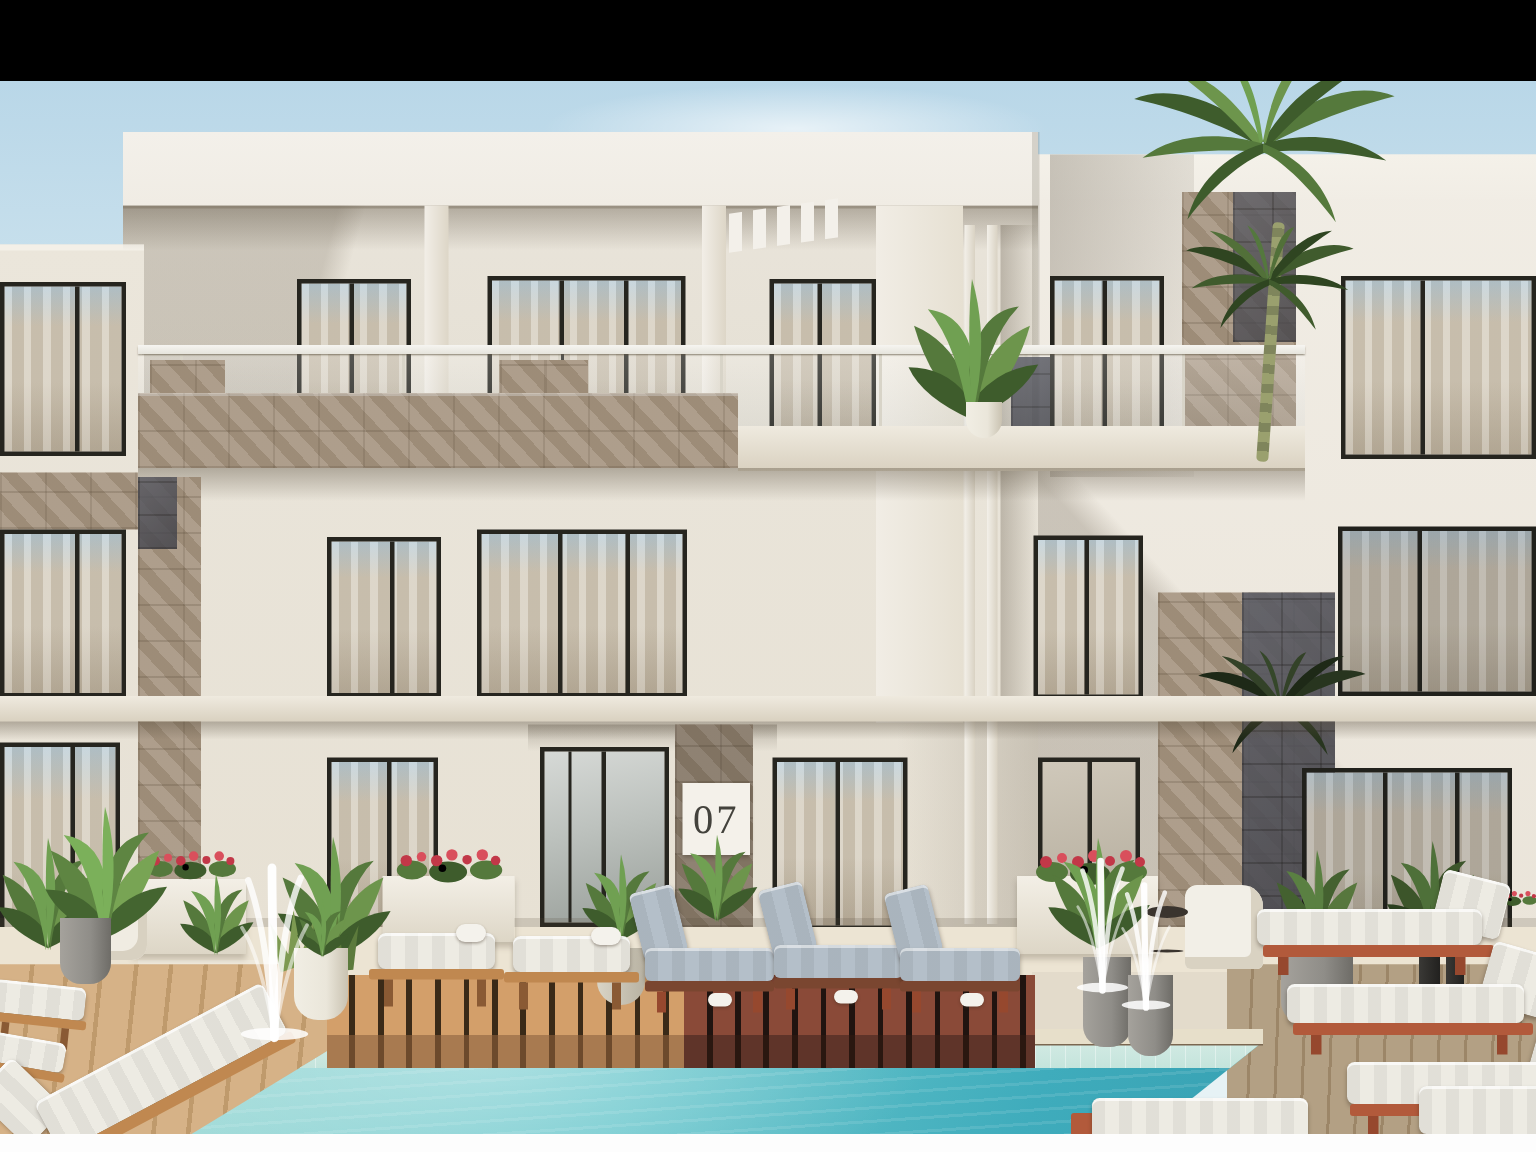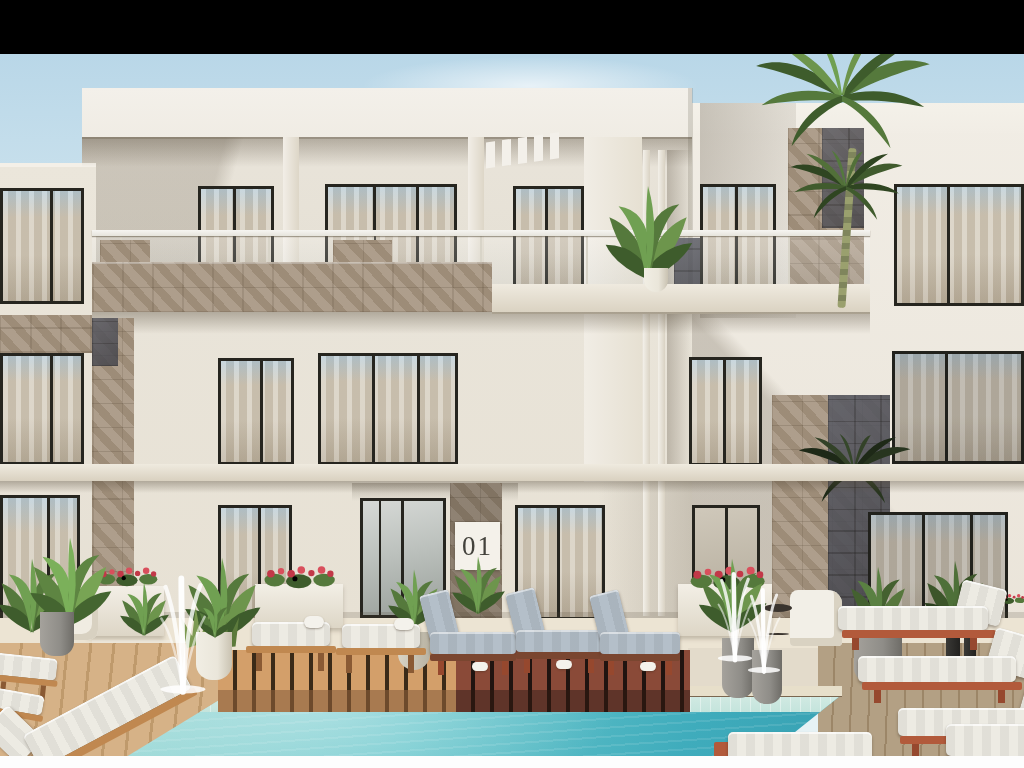--- a/index.html
+++ b/index.html
@@ -260,21 +260,21 @@
 
   <div class="a shadepatch" style="left:352px;top:483px;width:166px;height:18px;background:linear-gradient(180deg,rgba(70,60,46,.28),rgba(70,60,46,0));"></div>
   <div class="door" style="left:360px;top:498px;width:86px;height:120px;">
     <div class="m" style="left:48%;"></div>
     <div class="m" style="left:20%;width:2px;"></div>
     </div>
   <div class="a" style="left:448px;top:612px;width:46px;height:7px;background:#3a3a36;"></div>
 
   <div class="stone" style="left:450px;top:483px;width:52px;height:135px;filter:brightness(.82);"></div>
   <div class="a plaque" style="left:455px;top:522px;width:45px;height:48px;font-size:27px;letter-spacing:2px;">
-    <span>01</span>
+    <span>07</span>
   </div>
 
   <div class="win" style="left:515px;top:505px;width:90px;height:115px;">
     <div class="m" style="left:46%;"></div>
     </div>
   <div class="door" style="left:692px;top:505px;width:68px;height:115px;background:linear-gradient(170deg,#cfc8ba,#b2aa9a);">
     <div class="m" style="left:48%;"></div>
     </div>
   <div class="win shaded" style="left:868px;top:512px;width:140px;height:120px;">
     <div class="m" style="left:38%;"></div>

